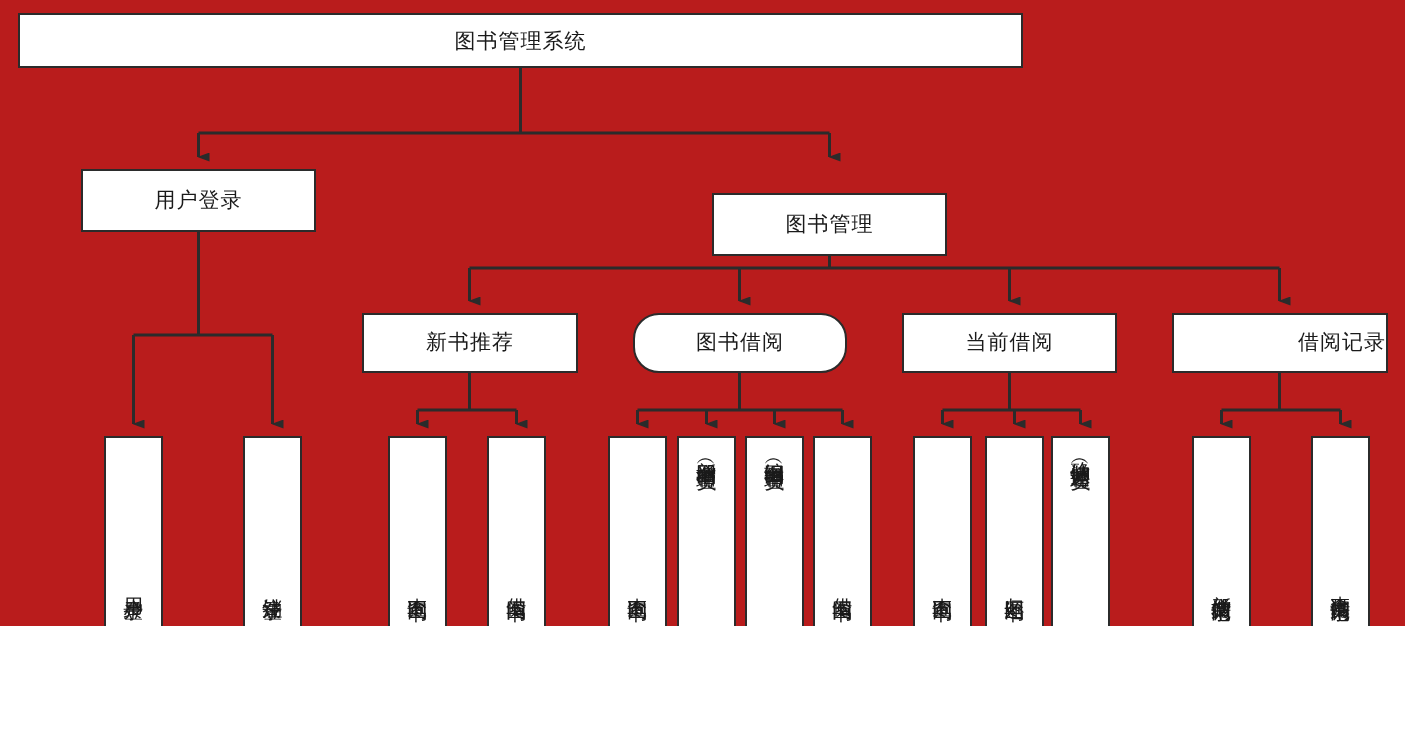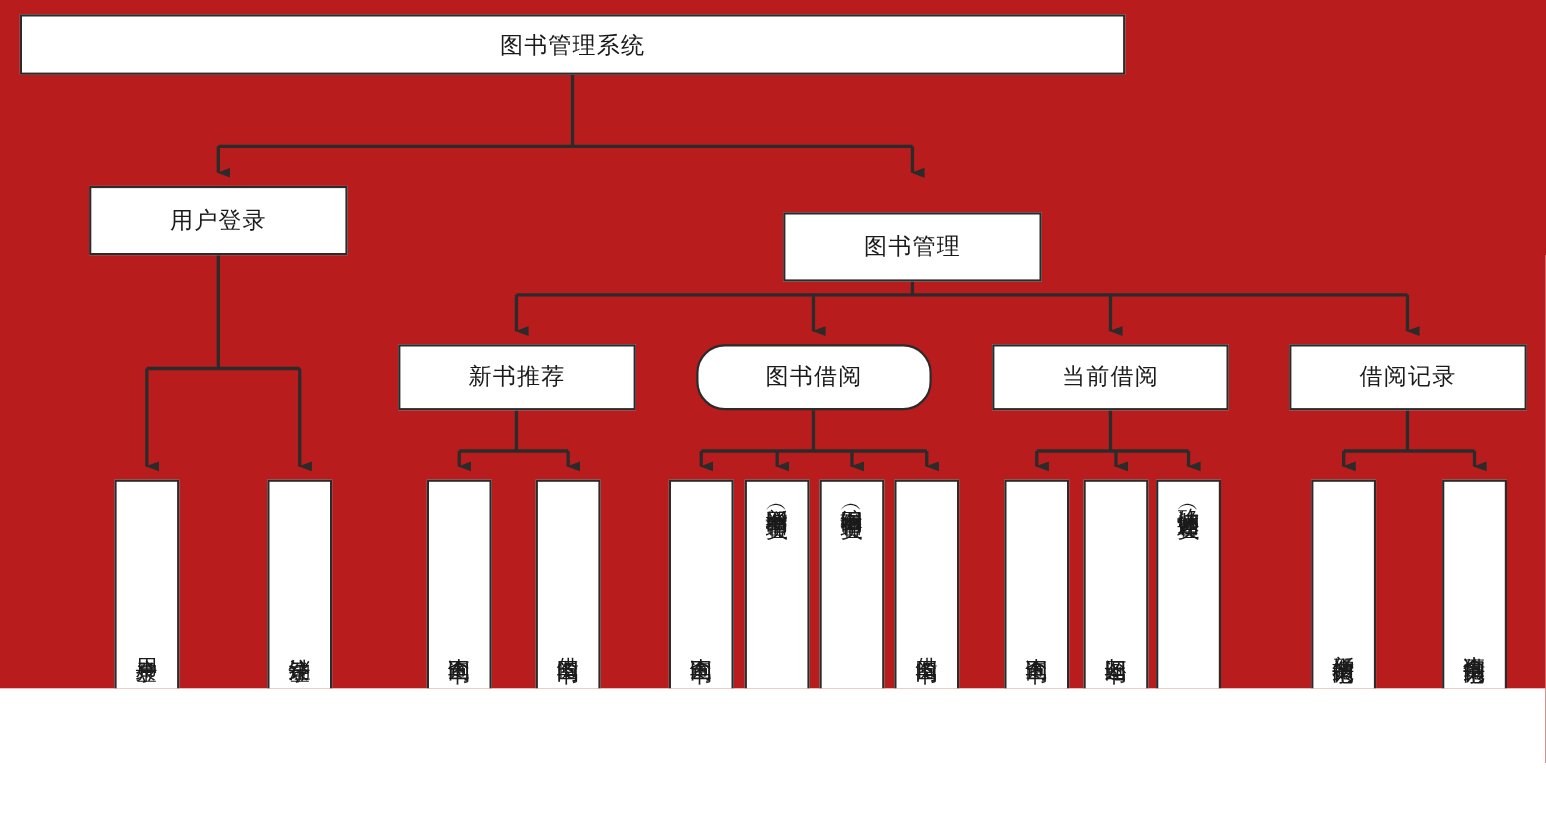--- a/index.html
+++ b/index.html
@@ -148,21 +148,21 @@
   <div id="level3-container">
       <div class="node node-h" style="left: 362px; top: 313px; width: 216px; height: 60px;">
         <span>新书推荐</span>
       </div>
       <div class="node node-h" style="left: 633px; top: 313px; width: 214px; height: 60px; border-radius: 26px;">
         <span>图书借阅</span>
       </div>
       <div class="node node-h" style="left: 902px; top: 313px; width: 215px; height: 60px;">
         <span>当前借阅</span>
       </div>
-      <div class="node node-h" style="left: 1172px; top: 313px; width: 216px; height: 60px;">
+      <div class="node node-h" style="left: 1172px; top: 313px; width: 216px; height: 60px; justify-content: flex-end;">
         <span>借阅记录</span>
       </div>
     </div>
 
   <div id="leaves-container">
       <div class="node node-v centered" style="left: 104px; top: 436px; width: 59px; height: 297px;">
         <span class="vtext">用户登录</span>
       </div>
       <div class="node node-v centered" style="left: 243px; top: 436px; width: 59px; height: 297px;">
         <span class="vtext">注销登录</span>

